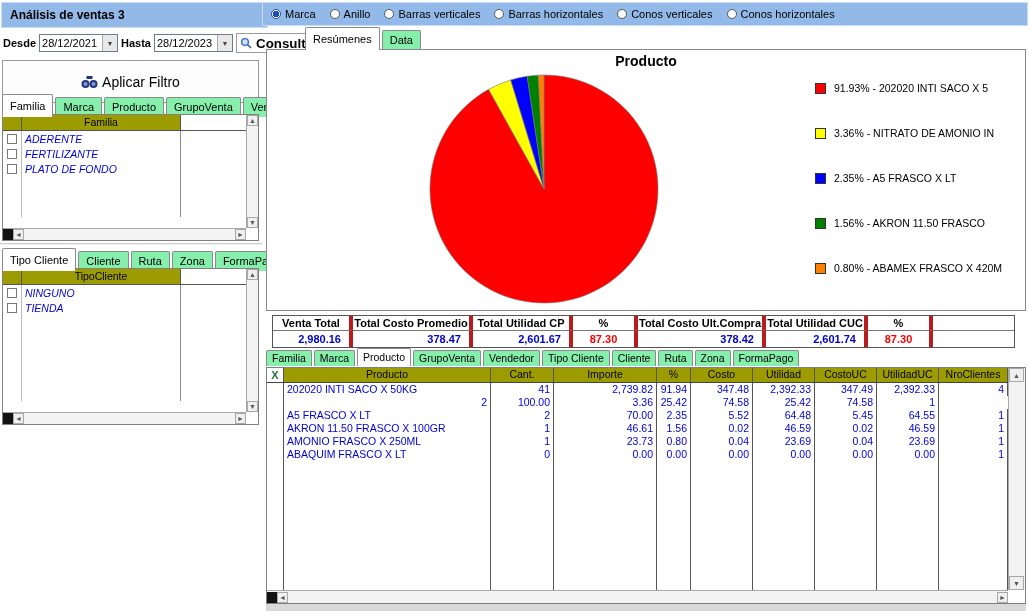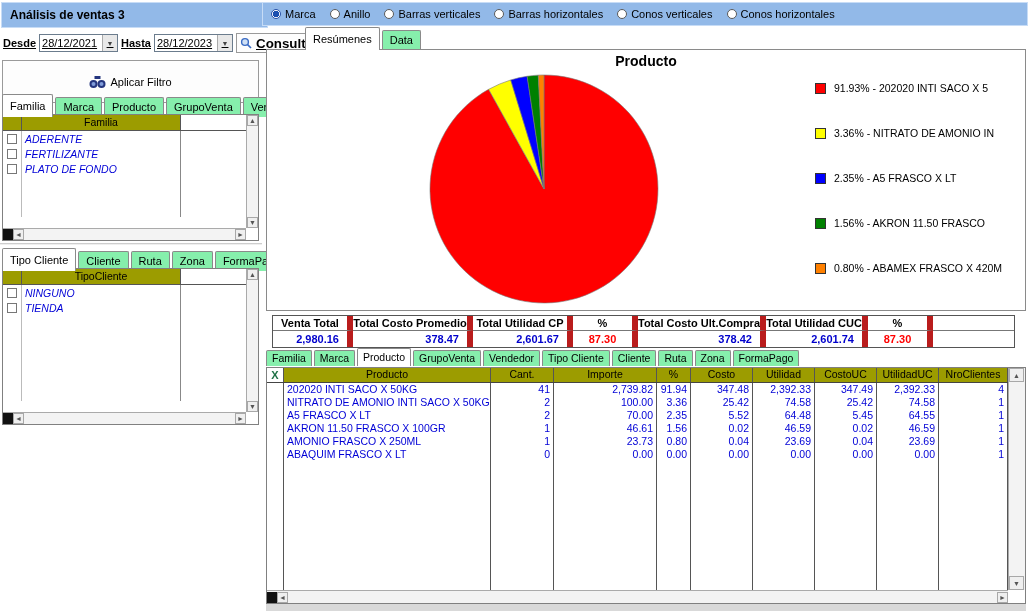--- a/index.html
+++ b/index.html
@@ -11,29 +11,29 @@
             border:1px solid #c7dcf6;display:flex;align-items:center;padding-left:8px;
             font-weight:bold;font-size:12px;color:#000000;}
   .radio-band{position:absolute;left:262px;top:2px;width:766px;height:24px;background:#92b9e8;
               border:1px solid #c7dcf6;display:flex;align-items:center;gap:14px;padding-left:8px;box-sizing:border-box;}
   .radio-opt{display:flex;align-items:center;gap:4px;cursor:default;}
   .radio-circle{width:10px;height:10px;border-radius:50%;background:#fff;border:1px solid #5a5a5a;box-sizing:border-box;}
   .radio-circle.sel{border:1px solid #2a52a8;background:radial-gradient(circle at 50% 50%,#1c50b0 0 3px,#fff 3.5px);}
   .radio-label{font-size:11px;}
 
   
-  .date-row{position:absolute;left:3px;top:33px;width:288px;height:20px;display:flex;align-items:center;gap:3px;text-decoration:underline;}
+  .date-row{position:absolute;left:3px;top:33px;width:288px;height:20px;display:flex;align-items:center;gap:3px;}
   .date-label{font-weight:bold;font-size:11px;}
   .combo{display:flex;border:1px solid #6b7c8d;height:18px;box-sizing:border-box;background:#fff;}
   .combo input{border:none;outline:none;width:58px;font-size:11px;font-family:"Liberation Sans",sans-serif;padding:0 2px;}
   .combo .drop{width:14px;background:#e8e8e8;border-left:1px solid #aaa;font-size:7px;color:#444;
                display:flex;align-items:center;justify-content:center;}
   .btn{background:#fdfdfd;border:1px solid #9a9a9a;display:flex;align-items:center;justify-content:center;gap:4px;box-sizing:border-box;}
   .consultar{height:20px;padding:0 3px;font-weight:bold;}
-  .aplicar{position:absolute;left:2px;top:60px;width:257px;height:43px;font-size:11px;}
+  .aplicar{position:absolute;left:2px;top:60px;width:257px;height:43px;font-size:14px;}
 
   .tabrow{position:absolute;display:flex;align-items:flex-end;}
   .tab{border:1px solid #8a8a8a;border-bottom:none;background:#86efac;padding:2px 7px 2px 7px;
        margin-right:2px;border-radius:2px 2px 0 0;font-size:11px;height:15px;line-height:15px;}
   .tab.active{background:#fff;height:18px;line-height:18px;position:relative;z-index:2;}
 
   .lgrid{position:absolute;left:2px;border:1px solid #808080;background:#fff;box-sizing:border-box;}
   .lgrid-head{height:15px;display:flex;border-bottom:1px solid #555;}
   .lh-cb{width:19px;background:#9c9c00;border-right:1px solid #555;box-sizing:border-box;}
   .lh-main{width:159px;background:#9c9c00;border-right:1px solid #555;box-sizing:border-box;
@@ -63,21 +63,21 @@
                background:#fff;box-sizing:border-box;}
   .chart-title{position:absolute;top:3px;left:0;width:100%;text-align:center;font-weight:bold;font-size:14px;}
   .legend{position:absolute;left:548px;top:24px;display:flex;flex-direction:column;gap:33px;margin-top:8px;}
   .legend-item{display:flex;align-items:center;gap:8px;}
   .legend-swatch{width:11px;height:11px;border:1px solid #333;box-sizing:border-box;}
   .legend-text{font-size:10.5px;}
 
   
   .summary{position:absolute;left:272px;top:315px;width:743px;border:1px solid #555;box-sizing:border-box;}
   .sum-row{display:grid;grid-template-columns:80px 120px 100px 65px 128px 102px 65px 1fr;}
-  .sum-row > div{border-right:6px solid #b91c1c;box-sizing:border-box;overflow:hidden;white-space:nowrap;}
+  .sum-row > div{border-right:4px solid #b91c1c;box-sizing:border-box;overflow:hidden;white-space:nowrap;}
   .sum-row > div:last-child{border-right:none;}
   .sum-head > div{height:15px;line-height:15px;text-align:center;font-weight:bold;font-size:11px;border-bottom:1px solid #777;}
   .sum-vals > div{height:16px;line-height:16px;font-weight:bold;font-size:11px;text-align:right;padding-right:8px;color:#0000cc;}
   .sum-vals > div.pct{text-align:center;padding-right:0;color:#ff0000;}
 
   
   .detail-tabs{left:266px;top:349px;height:17px;}
   .detail-tabs .tab{font-size:10.5px;padding:1px 5px;height:13px;line-height:13px;}
   .detail-tabs .tab.active{height:15px;line-height:15px;}
   .dgrid{position:absolute;left:266px;top:367px;width:760px;height:237px;border:1px solid #808080;background:#fff;box-sizing:border-box;}
@@ -341,21 +341,20 @@
           <div class="num">2,739.82</div>
           <div class="num">91.94</div>
           <div class="num">347.48</div>
           <div class="num">2,392.33</div>
           <div class="num">347.49</div>
           <div class="num">2,392.33</div>
           <div class="num">4</div>
         </div>
         <div class="drow">
           <div class="name"></div>
-          <div class="name">NITRATO DE AMONIO INTI SACO X 50KG</div>
           <div class="num">2</div>
           <div class="num">100.00</div>
           <div class="num">3.36</div>
           <div class="num">25.42</div>
           <div class="num">74.58</div>
           <div class="num">25.42</div>
           <div class="num">74.58</div>
           <div class="num">1</div>
         </div>
         <div class="drow">

